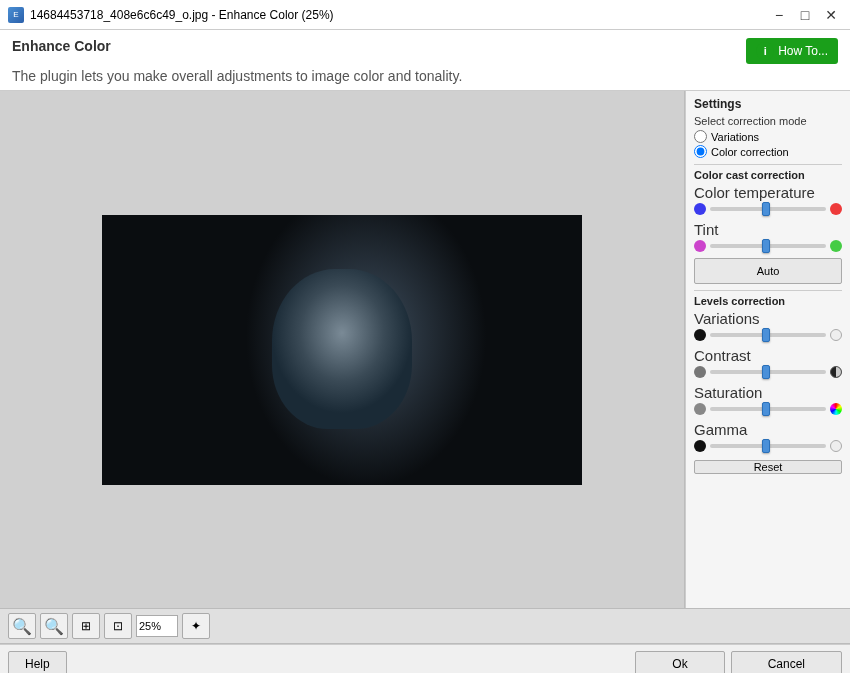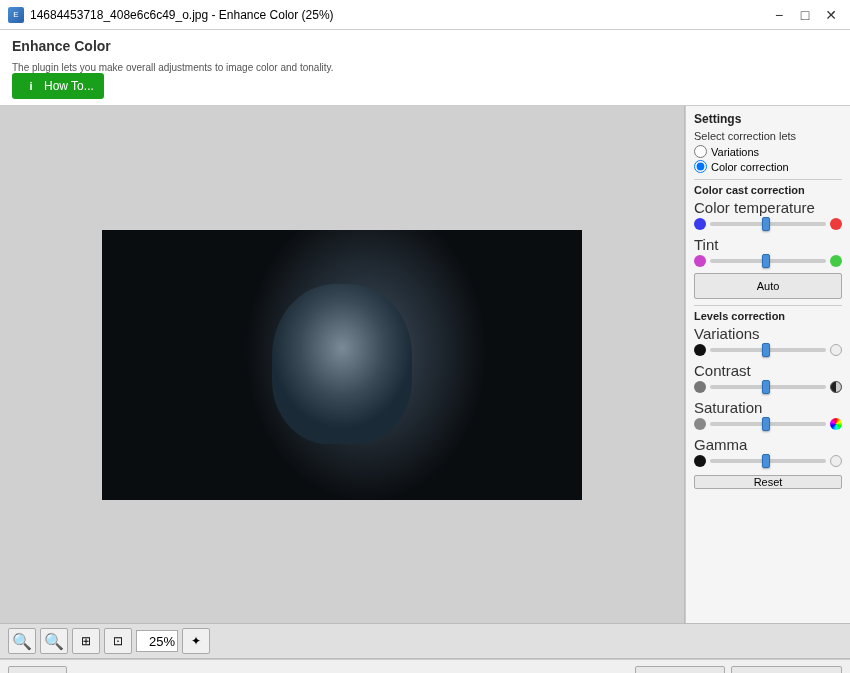--- a/index.html
+++ b/index.html
@@ -24,24 +24,23 @@
     }
 
     
     .header {
       background: #fff;
       padding: 8px 12px 6px 12px;
       border-bottom: 1px solid #ccc;
       display: flex;
       justify-content: space-between;
       align-items: flex-start;
-      flex-direction: column;
     }
     .header-text h2 { font-size: 14px; font-weight: bold; color: #333; }
-    .header-text p { font-size: 10px; color: #555; margin-top: 8px; }
+    .header-text p { font-size: 14px; color: #555; margin-top: 14px; }
     .how-to-btn {
       background: #1a9f1a;
       color: #fff;
       border: none;
       padding: 4px 10px;
       border-radius: 3px;
       cursor: pointer;
       font-size: 12px;
       display: flex;
       align-items: center;
@@ -183,22 +182,22 @@
       cursor: pointer;
       display: flex;
       align-items: center;
       justify-content: center;
       font-size: 14px;
     }
     .zoom-input {
       width: 42px;
       height: 22px;
       border: 1px solid #aaa;
-      text-align: right;
-      font-size: 13px;
+      text-align: left;
+      font-size: 11px;
       padding: 0 2px;
     }
 
     
     .bottom-bar {
       height: 38px;
       background: #f0f0f0;
       border-top: 1px solid #ccc;
       display: flex;
       align-items: center;
@@ -282,21 +281,21 @@
   <div class="image-area">
     <div class="image-canvas">
       <div class="image-canvas-inner">
         <div class="image-face"></div>
       </div>
     </div>
   </div>
 
   <div class="settings-panel">
     <div class="settings-title">Settings</div>
-    <div class="settings-section-label">Select correction lets</div>
+    <div class="settings-section-label">Select correction mode</div>
 
     <div class="radio-group">
       <div class="radio-item">
         <input type="radio" name="correction_mode" id="variations" style="">
         <label for="variations">Variations</label>
       </div>
       <div class="radio-item">
         <input type="radio" name="correction_mode" id="color_correction" checked="" style="">
         <label for="color_correction">Color correction</label>
       </div>

